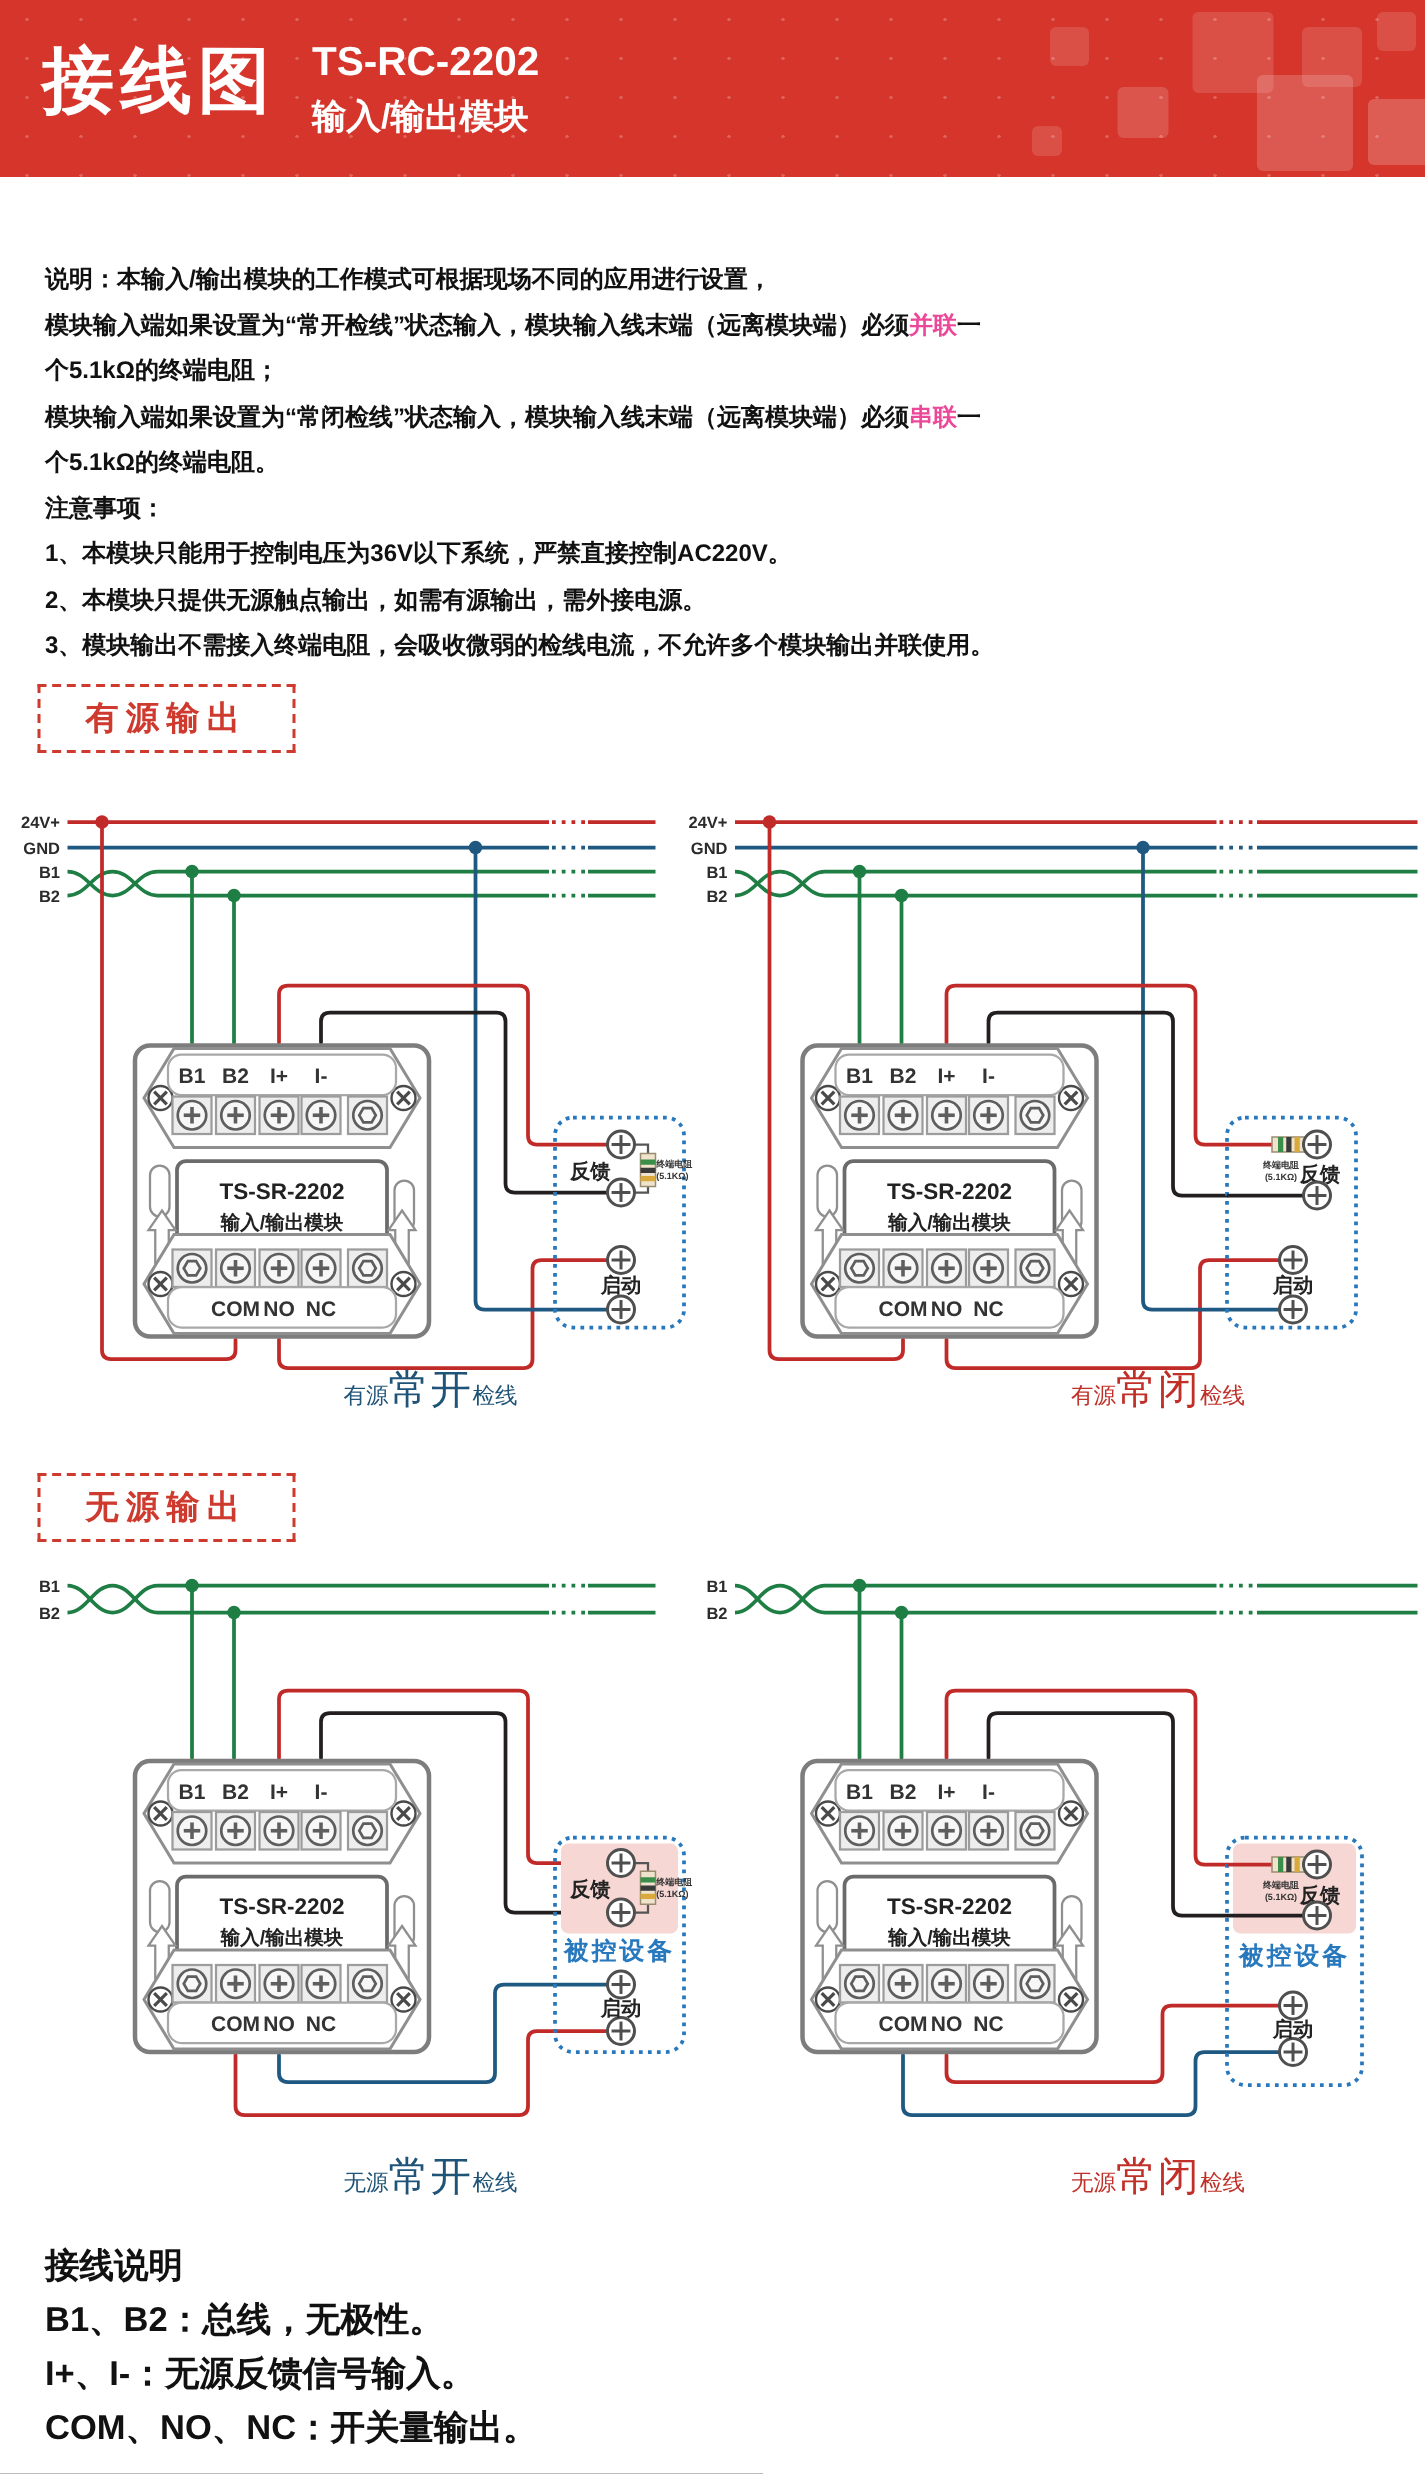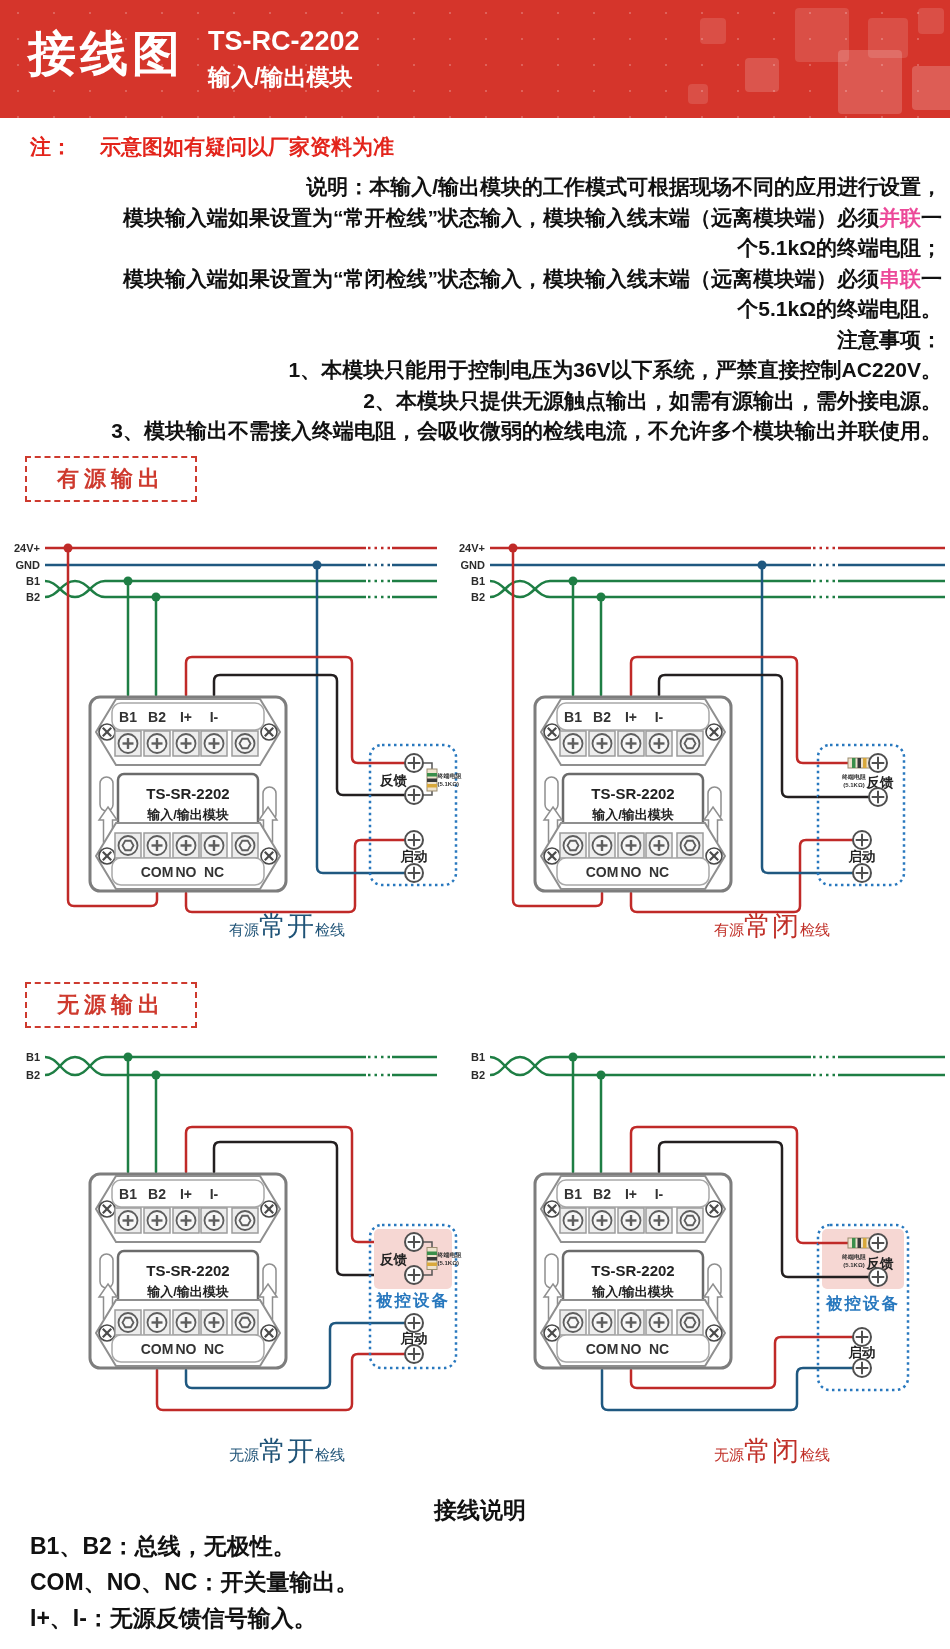--- a/index.html
+++ b/index.html
@@ -10,36 +10,36 @@
        background-image:radial-gradient(rgba(255,255,255,.22) 1.2px,transparent 1.4px);
        background-size:36px 26px;}
   .hdr-title{position:absolute;left:28px;top:22px;color:#fff;font-size:48px;font-weight:bold;letter-spacing:4px;}
   .hdr-model{position:absolute;left:208px;top:26px;color:#fff;font-size:27px;font-weight:bold;}
   .hdr-sub{position:absolute;left:208px;top:62px;color:#fff;font-size:23px;font-weight:bold;}
   .deco{position:absolute;background:rgba(255,255,255,.13);border-radius:4px;}
   
   .note{position:absolute;left:30px;top:133px;font-size:21px;font-weight:bold;color:#E3241B;white-space:nowrap;}
   .note .gap{display:inline-block;width:28px;}
   .desc{position:absolute;left:30px;top:172px;width:912px;color:#111;}
-  .desc p{margin:0;font-size:21px;line-height:30.5px;font-weight:bold;white-space:nowrap;text-align:right;}
+  .desc p{margin:0;font-size:16px;line-height:30.5px;font-weight:bold;white-space:nowrap;}
   .hl{color:#ec4899;}
   
   .seclabel{position:absolute;left:25px;width:168px;height:42px;border:2px dashed #CE3A2E;
             display:flex;align-items:center;justify-content:center;
             color:#CE3A2E;font-size:22px;font-weight:bold;letter-spacing:5px;}
   
   .caption{position:absolute;width:260px;display:flex;align-items:baseline;justify-content:flex-end;font-weight:normal;}
   .cap-s{font-size:15px;}
   .cap-b{font-size:27px;letter-spacing:1px;}
   .cap-blue{color:#1F5377;}
   .cap-red{color:#C03028;}
   .dsvg{position:absolute;left:0;}
   
   .foot{position:absolute;left:30px;top:1492px;width:900px;}
-  .foot-title{font-size:22px;font-weight:bold;color:#E3241B;margin:0 0 10px 0;text-align:center;}
+  .foot-title{font-size:22px;font-weight:bold;color:#E3241B;margin:0 0 10px 0;}
   .foot p{margin:0;font-size:23px;line-height:36px;font-weight:bold;color:#111;white-space:nowrap;}
   svg text{font-family:"Liberation Sans","DejaVu Sans",sans-serif;}
   .buslbl{font-size:11px;font-weight:bold;fill:#2b2b2b;}
   .modlbl{font-size:14px;font-weight:bold;fill:#333;}
   .devlbl{font-size:13.5px;font-weight:bold;fill:#222;}
   .tinylbl{font-size:6px;font-weight:bold;fill:#333;}
   .ctrllbl{font-size:16.5px;font-weight:bold;fill:#2878BE;letter-spacing:2px;}
 </style>
 </head>
 <body>
@@ -53,23 +53,20 @@
     <div class="deco" style="left:795px;top:8px;width:54px;height:54px"></div>
     <div class="deco" style="left:838px;top:50px;width:64px;height:64px;background:rgba(255,255,255,.18)"></div>
     <div class="deco" style="left:868px;top:18px;width:40px;height:40px"></div>
     <div class="deco" style="left:912px;top:66px;width:44px;height:44px;background:rgba(255,255,255,.2)"></div>
     <div class="deco" style="left:918px;top:8px;width:26px;height:26px"></div>
     <div class="hdr-title">接线图</div>
     <div class="hdr-model">TS-RC-2202</div>
     <div class="hdr-sub">输入/输出模块</div>
   </div>
 
-  <div class="note">
-    <span>注：</span><span class="gap"></span><span>示意图如有疑问以厂家资料为准</span>
-  </div>
   <div class="desc">
     <p>说明：本输入/输出模块的工作模式可根据现场不同的应用进行设置，</p>
     <p><span>模块输入端如果设置为“常开检线”状态输入，模块输入线末端（远离模块端）必须</span><span class="hl">并联</span><span>一</span></p>
     <p>个5.1kΩ的终端电阻；</p>
     <p><span>模块输入端如果设置为“常闭检线”状态输入，模块输入线末端（远离模块端）必须</span><span class="hl">串联</span><span>一</span></p>
     <p>个5.1kΩ的终端电阻。</p>
     <p>注意事项：</p>
     <p>1、本模块只能用于控制电压为36V以下系统，严禁直接控制AC220V。</p>
     <p>2、本模块只提供无源触点输出，如需有源输出，需外接电源。</p>
     <p>3、模块输出不需接入终端电阻，会吸收微弱的检线电流，不允许多个模块输出并联使用。</p>
@@ -343,17 +340,17 @@
   </div>
   <div class="caption cap-red" style="left:570px;top:1433px">
     <span class="cap-s">无源</span>
       <span class="cap-b">常闭</span>
       <span class="cap-s">检线</span>
   </div>
 
   <div class="foot">
     <p class="foot-title">接线说明</p>
     <p>B1、B2：总线，无极性。</p>
+    <p>I+、I-：无源反馈信号输入。</p>
     <p>COM、NO、NC：开关量输出。</p>
-    <p>I+、I-：无源反馈信号输入。</p>
   </div>
 
 </div>
 
 </body></html>

